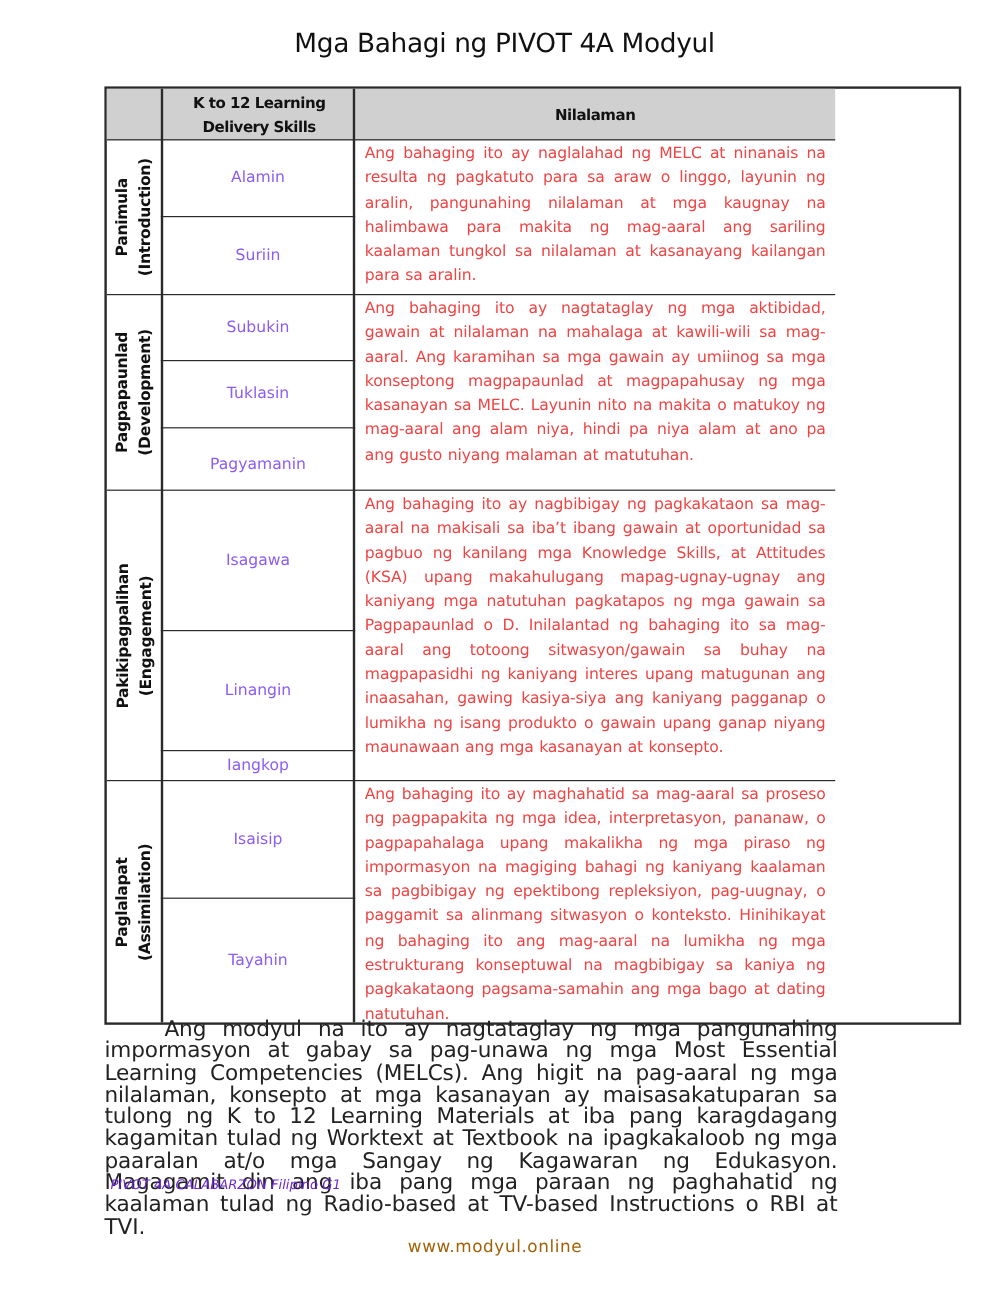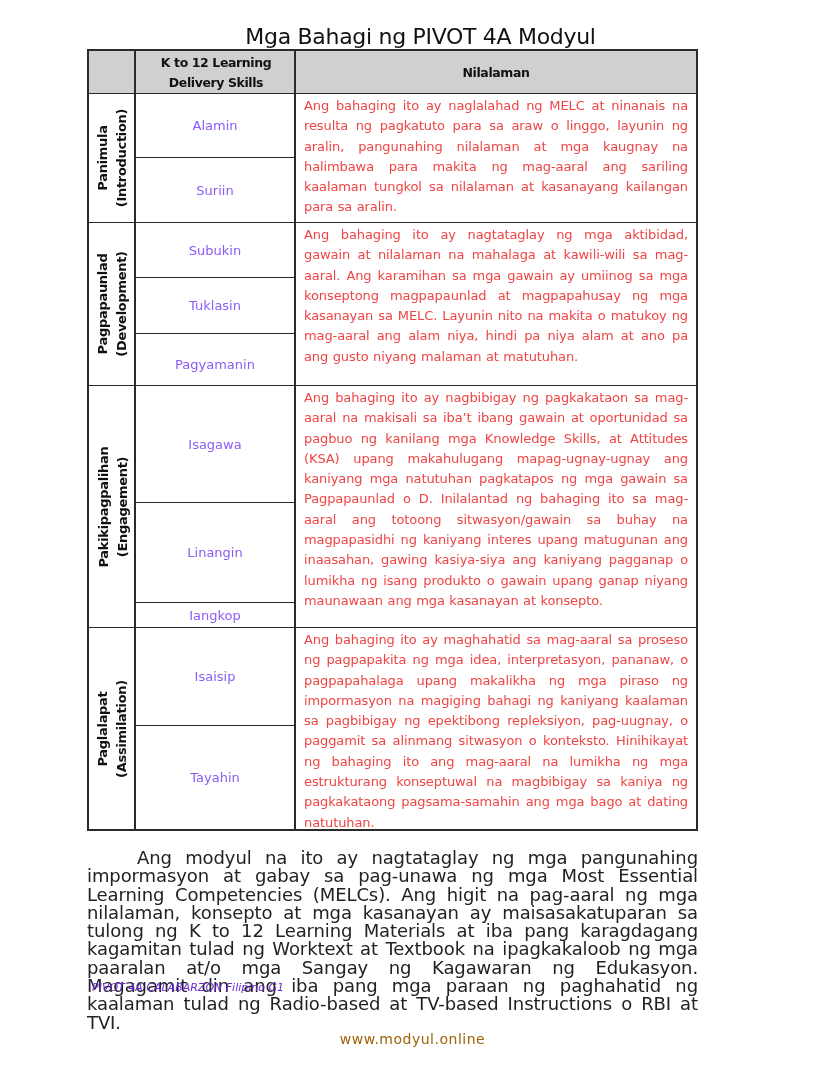--- a/index.html
+++ b/index.html
@@ -1,20 +1,20 @@
 <!DOCTYPE html>
 <html><head>
 <meta charset="utf-8">
 <style>
   html, body { margin: 0; padding: 0; background: #ffffff; }
   body { width: 825px; height: 1075px; position: relative; overflow: hidden;
          font-family: "DejaVu Sans", sans-serif; color: #1a1a1a; }
   .title { position: absolute; left: 0; top: 24px; width: 785px; text-align: center;
            font-size: 22px; font-weight: normal; color: #111; letter-spacing: -0.3px; margin-left: 28px; }
-  .tbl { position: absolute; left: 87px; top: 49px; width: 611px; height: 782px;
+  .tbl { position: absolute; left: 87px; top: 72px; width: 714px; height: 782px;
          border: 2px solid #2a2a2a; box-sizing: border-box; }
   .cell { position: absolute; box-sizing: border-box; }
   .hdr { background: #d0d0d0; }
   .hline { position: absolute; height: 0; border-top: 1.5px solid #2a2a2a; }
   .vline { position: absolute; width: 0; border-left: 2px solid #2a2a2a; }
   .hdr-text { display: flex; align-items: center; justify-content: center; text-align: center;
               font-size: 12.5px; font-weight: bold; line-height: 20px; color: #111; letter-spacing: -0.4px; }
   .step { display: flex; align-items: center; justify-content: center;
           font-size: 13px; color: #8b5cf6; }
   .phase { display: flex; align-items: center; justify-content: center; }

